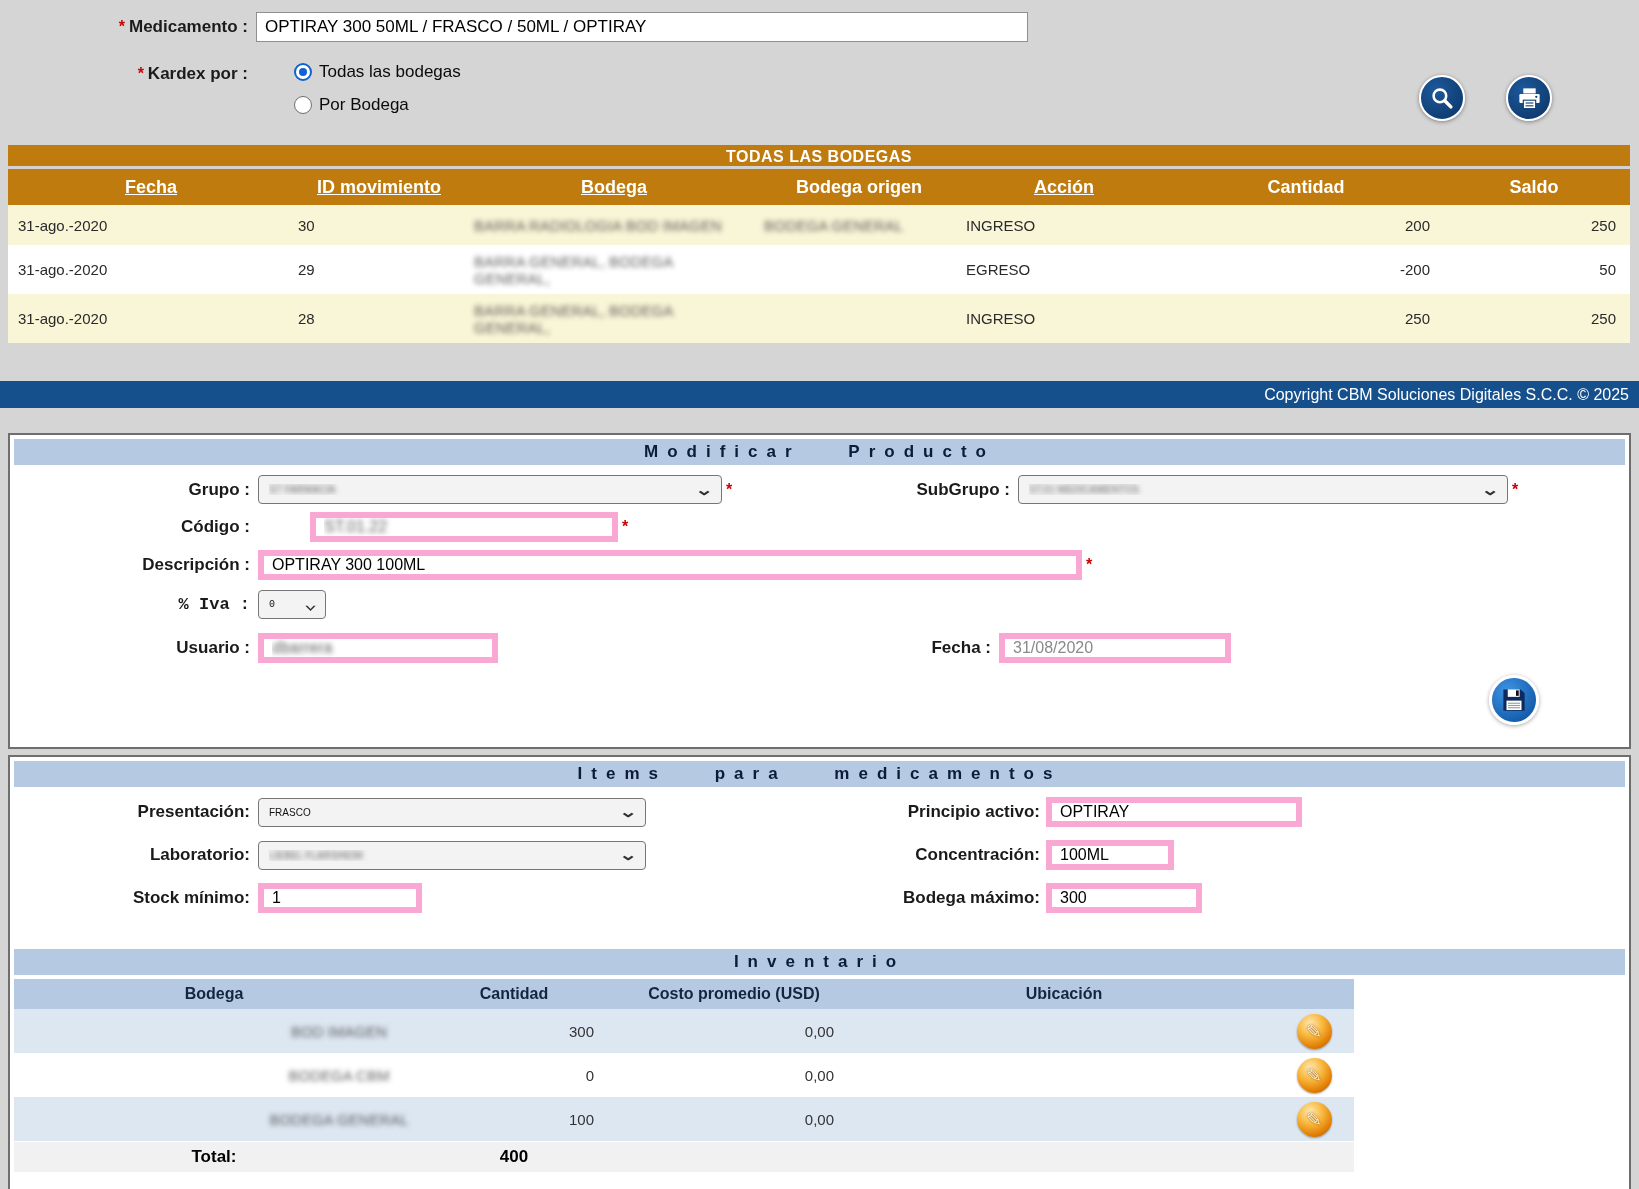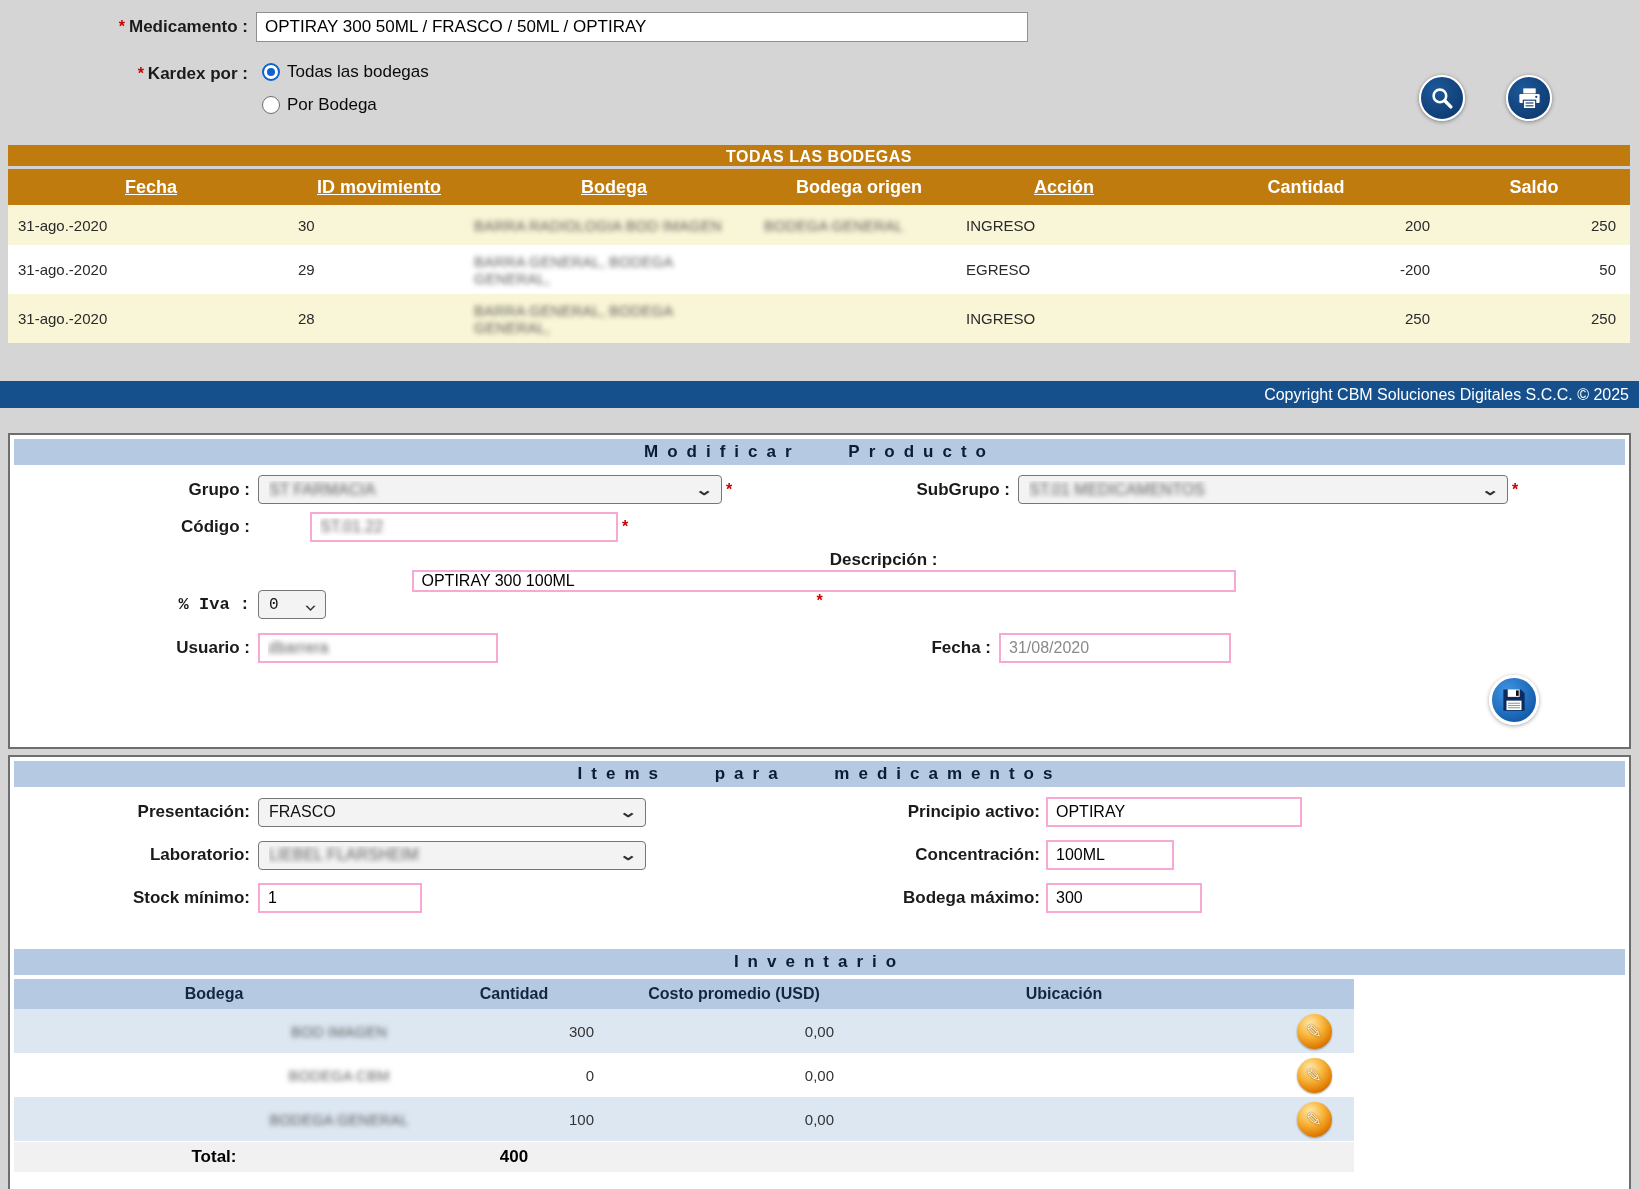--- a/index.html
+++ b/index.html
@@ -19,21 +19,21 @@
   
   .top-section { position:relative; height:133px; }
   .form-row { display:flex; align-items:center; }
   .lblcol { width:248px; text-align:right; }
   .txt {
     height:30px; border:1px solid #8f8f8f; background:#fff; color:#000;
     font-family:"Liberation Sans", sans-serif; font-size:17px; padding:0 8px; margin-left:8px;
   }
   .med-row { margin-top:12px; }
   .med-input { width:772px; }
-  .kardex-row { margin-top:20px; align-items:flex-start; }
+  .kardex-row { margin-top:20px; align-items:flex-start;gap:32px; }
   .radio-group { margin-left:14px; }
   .radio-line { display:flex; align-items:center; margin-bottom:13px; cursor:default; }
   .radio { width:18px; height:18px; border-radius:50%; background:#fff; border:1px solid #6f6f6f; position:relative; flex:0 0 auto; }
   .radio.checked { border:2px solid #0f63d0; }
   .radio.checked::after { content:""; position:absolute; left:3px; top:3px; width:8px; height:8px; border-radius:50%; background:#0f63d0; }
   .radio-label { font-size:17px; margin-left:7px; color:#0a0a0a; }
 
   .round-icon {
     width:46px; height:46px; border-radius:50%;
     background:radial-gradient(circle at 35% 30%, #1d589a, #0f3d73 75%);
@@ -81,28 +81,28 @@
   .panel2 { margin-top:6px; height:460px; }
   .panel-header {
     background:#b5c9e2; color:#0b1b38; font-weight:bold; font-size:17px;
     height:26px; line-height:26px; text-align:center;
     letter-spacing:9px; word-spacing:34px;
   }
   .prow { display:flex; align-items:center; position:relative; }
   .plbl { width:236px; text-align:right; font-weight:bold; font-size:17px; white-space:nowrap; }
   .plbl2 { font-weight:bold; font-size:17px; white-space:nowrap; }
   .pinput {
-    height:30px; border:2px solid #f9a8d4; background:#fff; color:#000;
+    height:30px; border:6px solid #f9a8d4; background:#fff; color:#000;
     font-family:"Liberation Sans", sans-serif; font-size:16px; padding:0 8px; margin-left:8px;
   }
   .fake-select {
     height:29px; border:1px solid #767676; border-radius:4px; background:#f3f3f3;
     display:flex; align-items:center; padding:0 10px; margin-left:8px; cursor:pointer;
   }
-  .fake-select .val { font-size:16px; color:#111; flex:1 1 auto; overflow:hidden; white-space:nowrap; }
+  .fake-select .val { font-size:10px; color:#111; flex:1 1 auto; overflow:hidden; white-space:nowrap; }
   .fake-select .chev { color:#333; font-size:15px; font-weight:bold; transform:scaleX(1.5); margin-left:8px; }
   .abs-right { position:absolute; top:0; height:100%; display:flex; align-items:center; }
 
   .save-row { height:80px; position:relative; }
   .save-btn {
     position:absolute; right:86px; top:12px; width:50px; height:50px; border-radius:50%;
     background:radial-gradient(circle at 35% 30%, #3f94e4, #1159a8 80%);
     border:3px solid #fff; box-shadow:0 1px 4px rgba(0,0,0,.35);
     display:flex; align-items:center; justify-content:center; cursor:pointer; padding:0;
   }
@@ -260,21 +260,21 @@
       <span class="req">*</span>
     </div>
   </div>
 
   <div class="prow" style="margin-top:8px; height:30px;">
     <div class="plbl">Código :</div>
     <input class="pinput blurx" style="width: 308px; margin-left: 60px;" value="ST.01.22">
     <span class="req">*</span>
   </div>
 
-  <div class="prow" style="margin-top:8px; height:30px;flex-direction:column;">
+  <div class="prow" style="margin-top:8px; height:30px;">
     <div class="plbl">Descripción :</div>
     <input class="pinput" style="width: 824px;" value="OPTIRAY 300 100ML">
     <span class="req">*</span>
   </div>
 
   <div class="prow" style="margin-top:10px; height:29px;font-family:Liberation Mono, monospace;">
     <div class="plbl">% Iva :</div>
     <div class="fake-select" style="width:68px;">
       <span class="val">0</span>
       <span class="chev">⌄</span>

